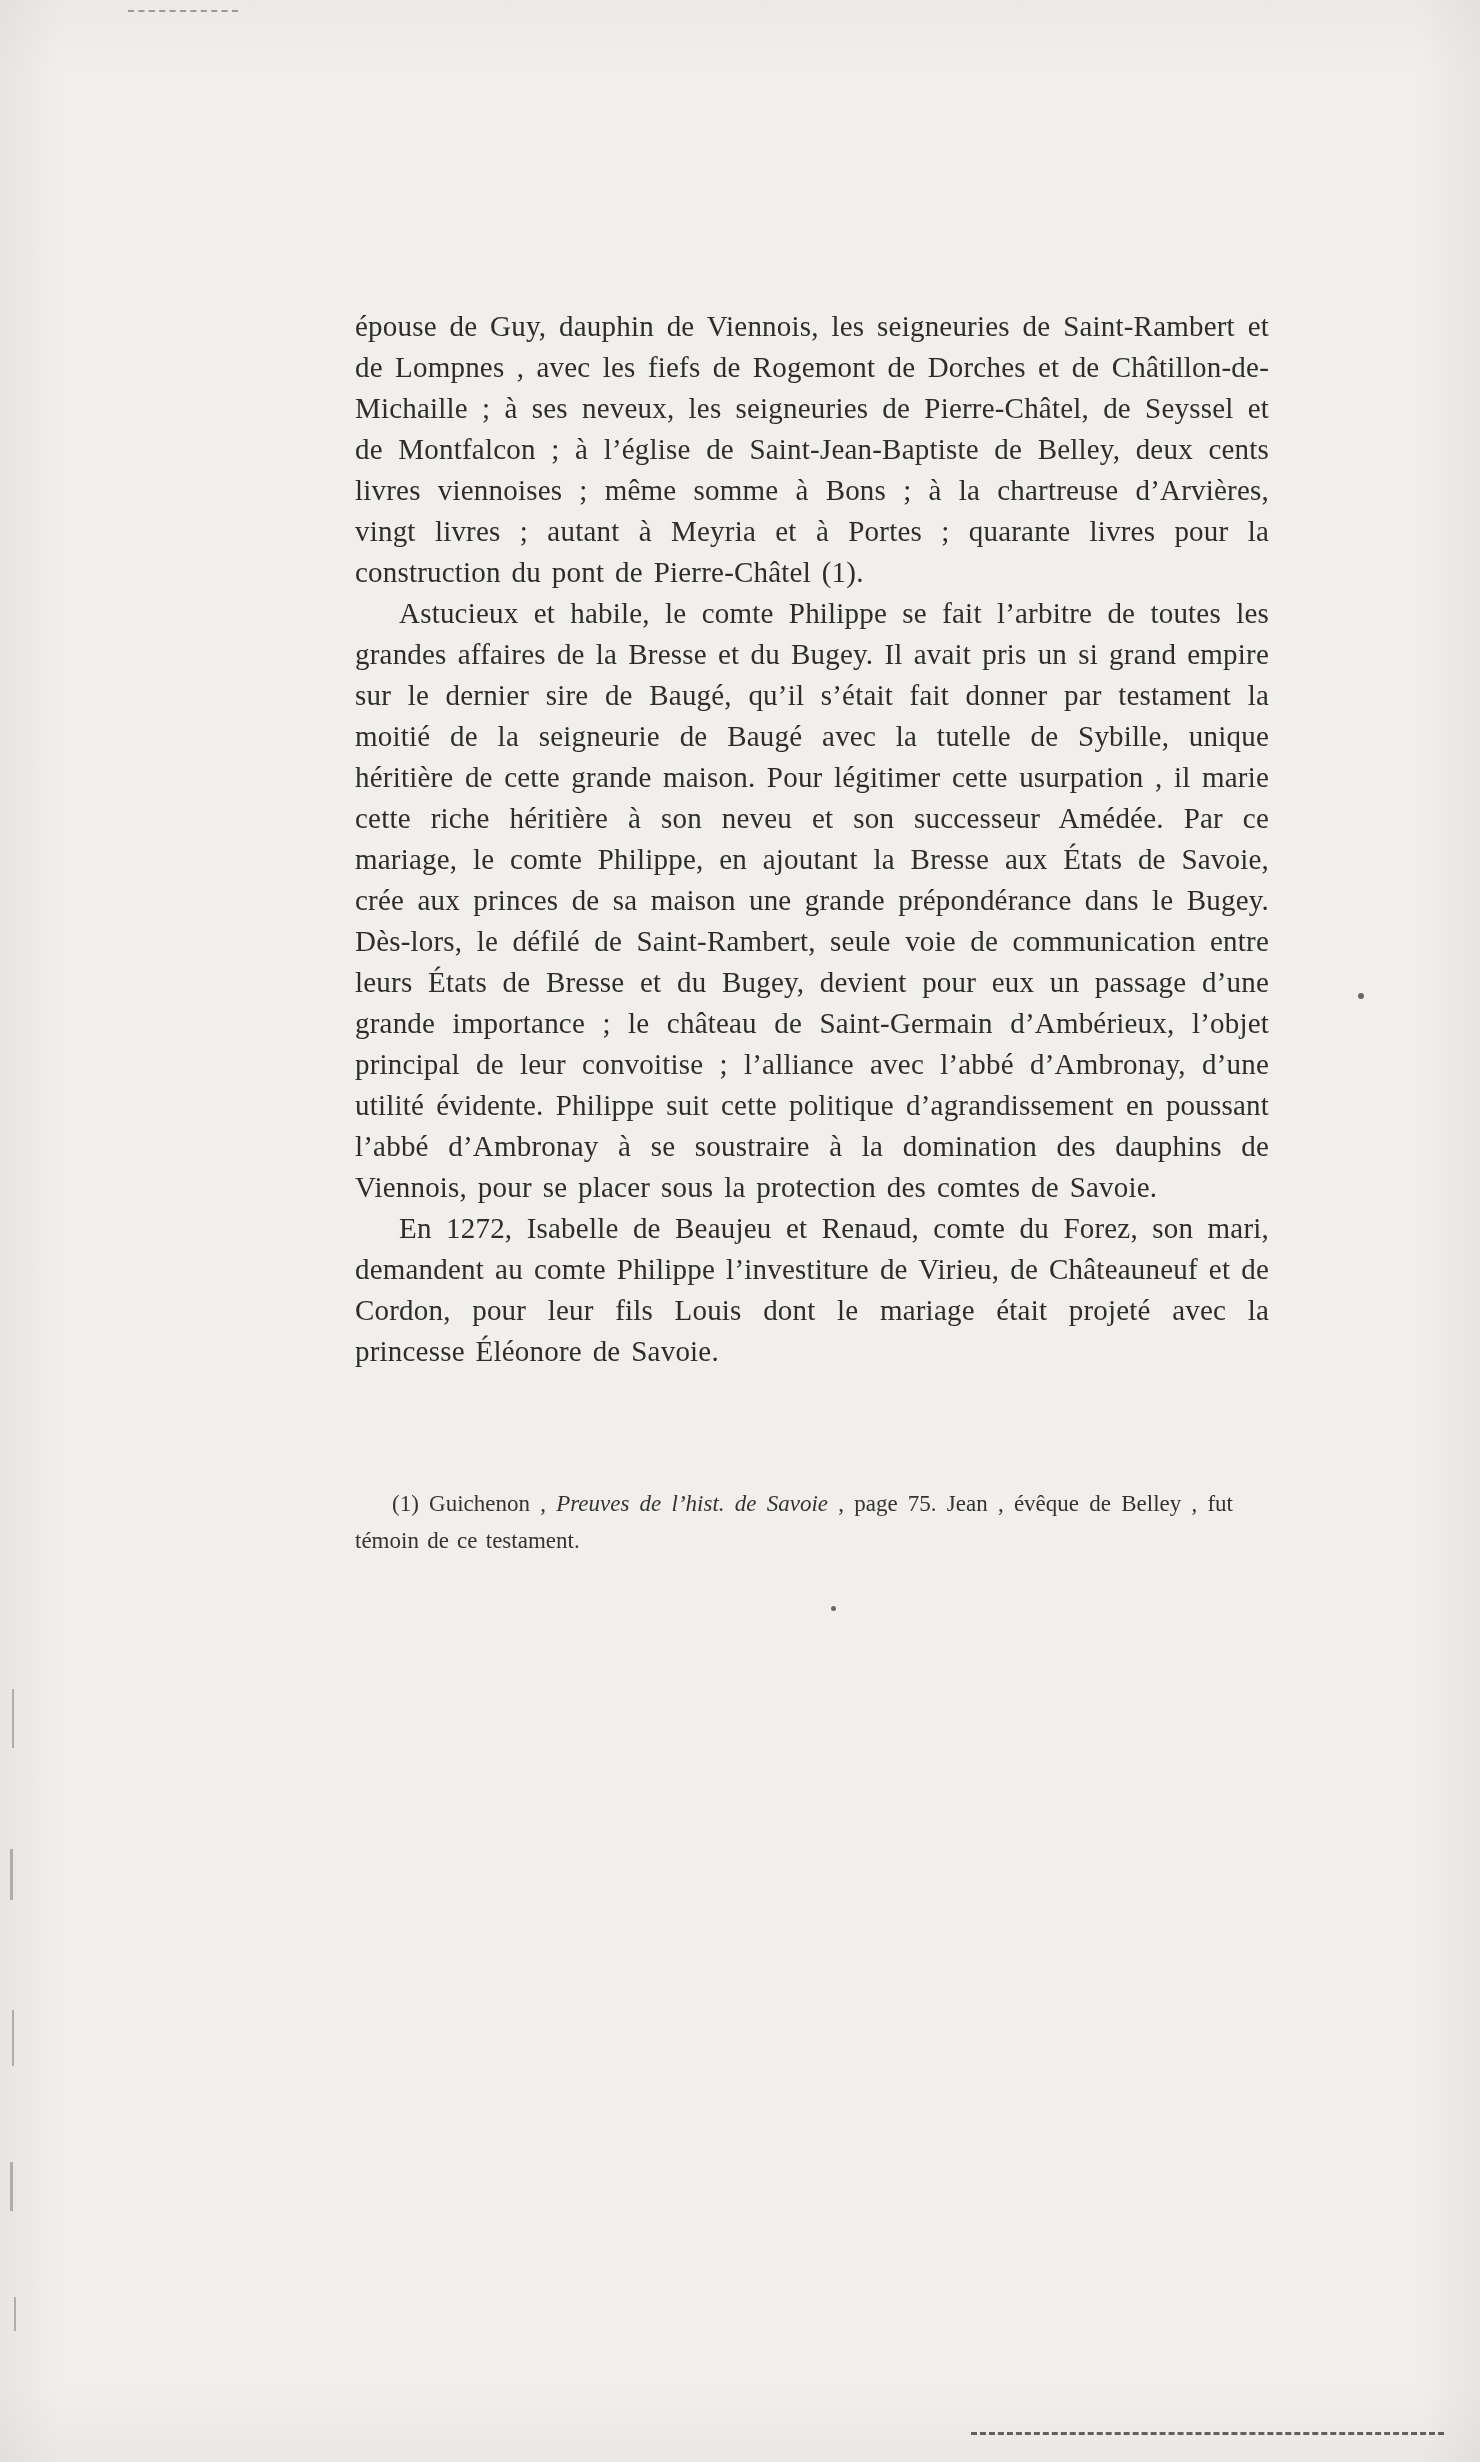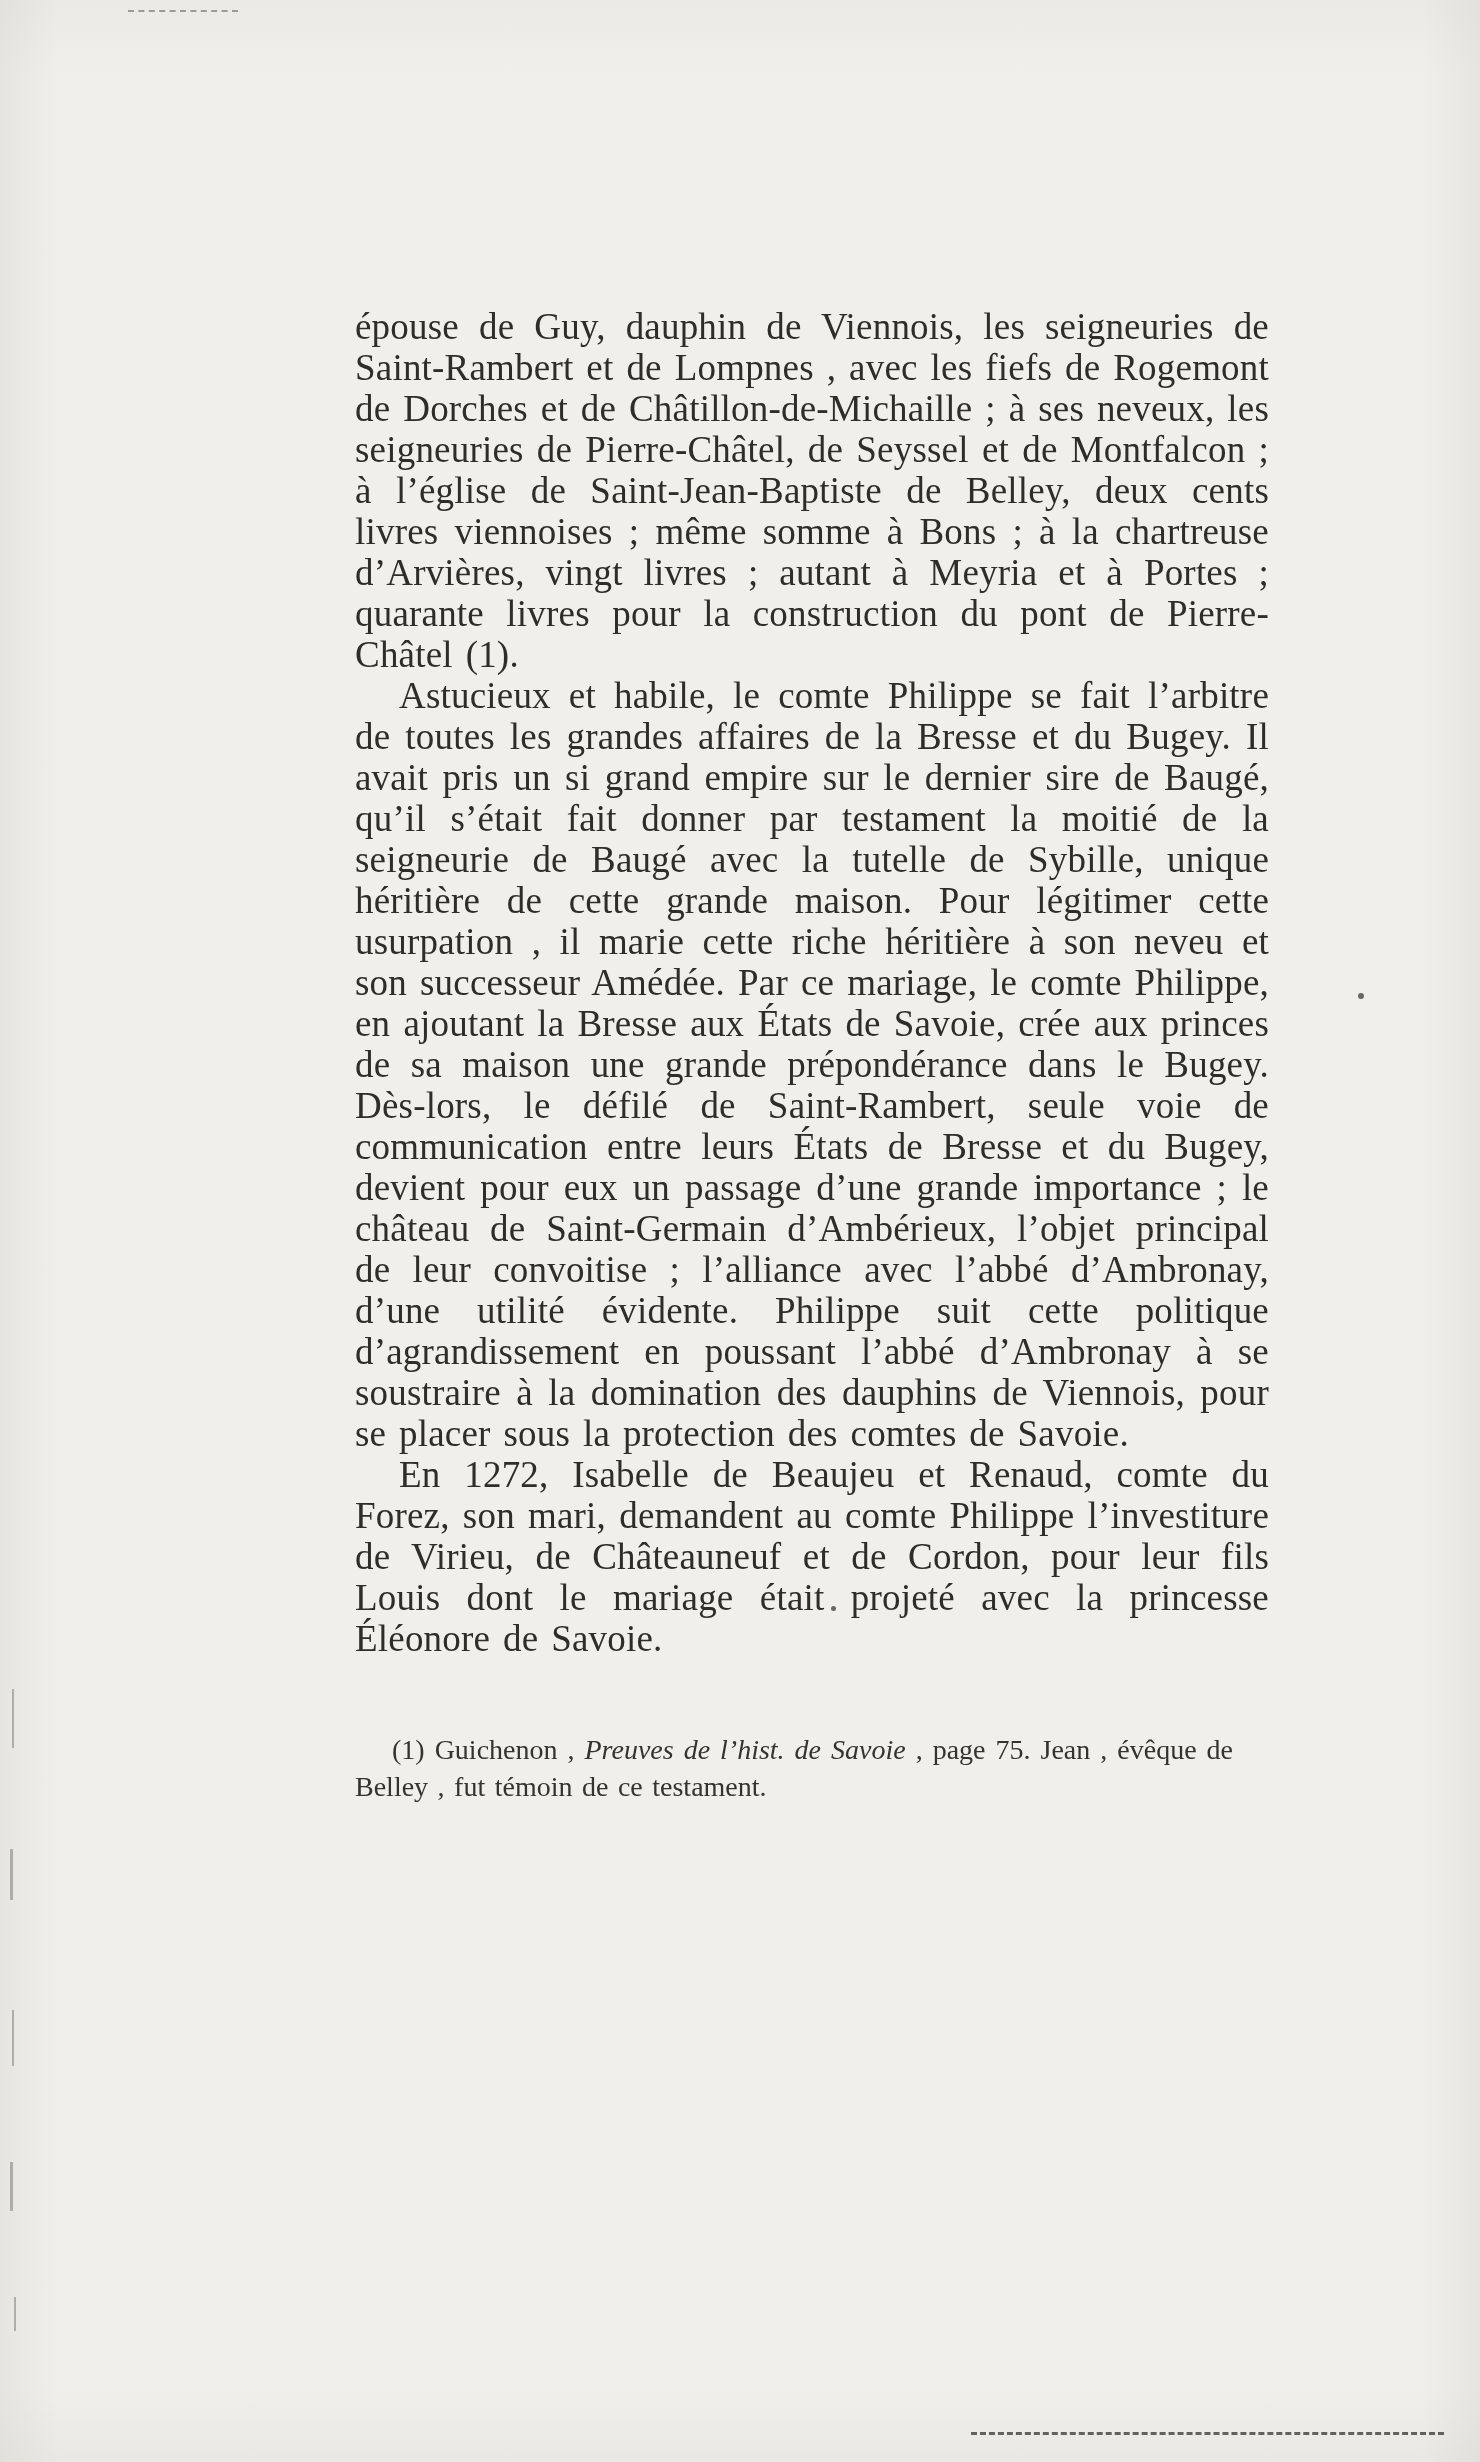--- a/index.html
+++ b/index.html
@@ -40,34 +40,34 @@
   }
   .running-title {
     text-align: center;
     font-size: 24.5px;
     font-weight: bold;
     letter-spacing: 2.1px;
     color: #3a3936;
   }
   .body-text p {
     margin: 0;
-    font-size: 37px;
+    font-size: 29px;
     line-height: 41px;
     text-align: justify;
     text-indent: 44px;
     word-spacing: 3.4px;
     letter-spacing: 0.2px;
     color: #2e2d2a;
   }
   .body-text p.no-indent {
     text-indent: 0;
   }
   .footnote {
-    margin-top: 72px;
-    font-size: 28px;
+    margin-top: 113px;
+    font-size: 23px;
     line-height: 37px;
     text-align: justify;
     word-spacing: 2.5px;
     color: #343330;
     width: 878px;
   }
   .footnote .fn-first-line-indent {
     display: inline-block;
     width: 37px;
   }

